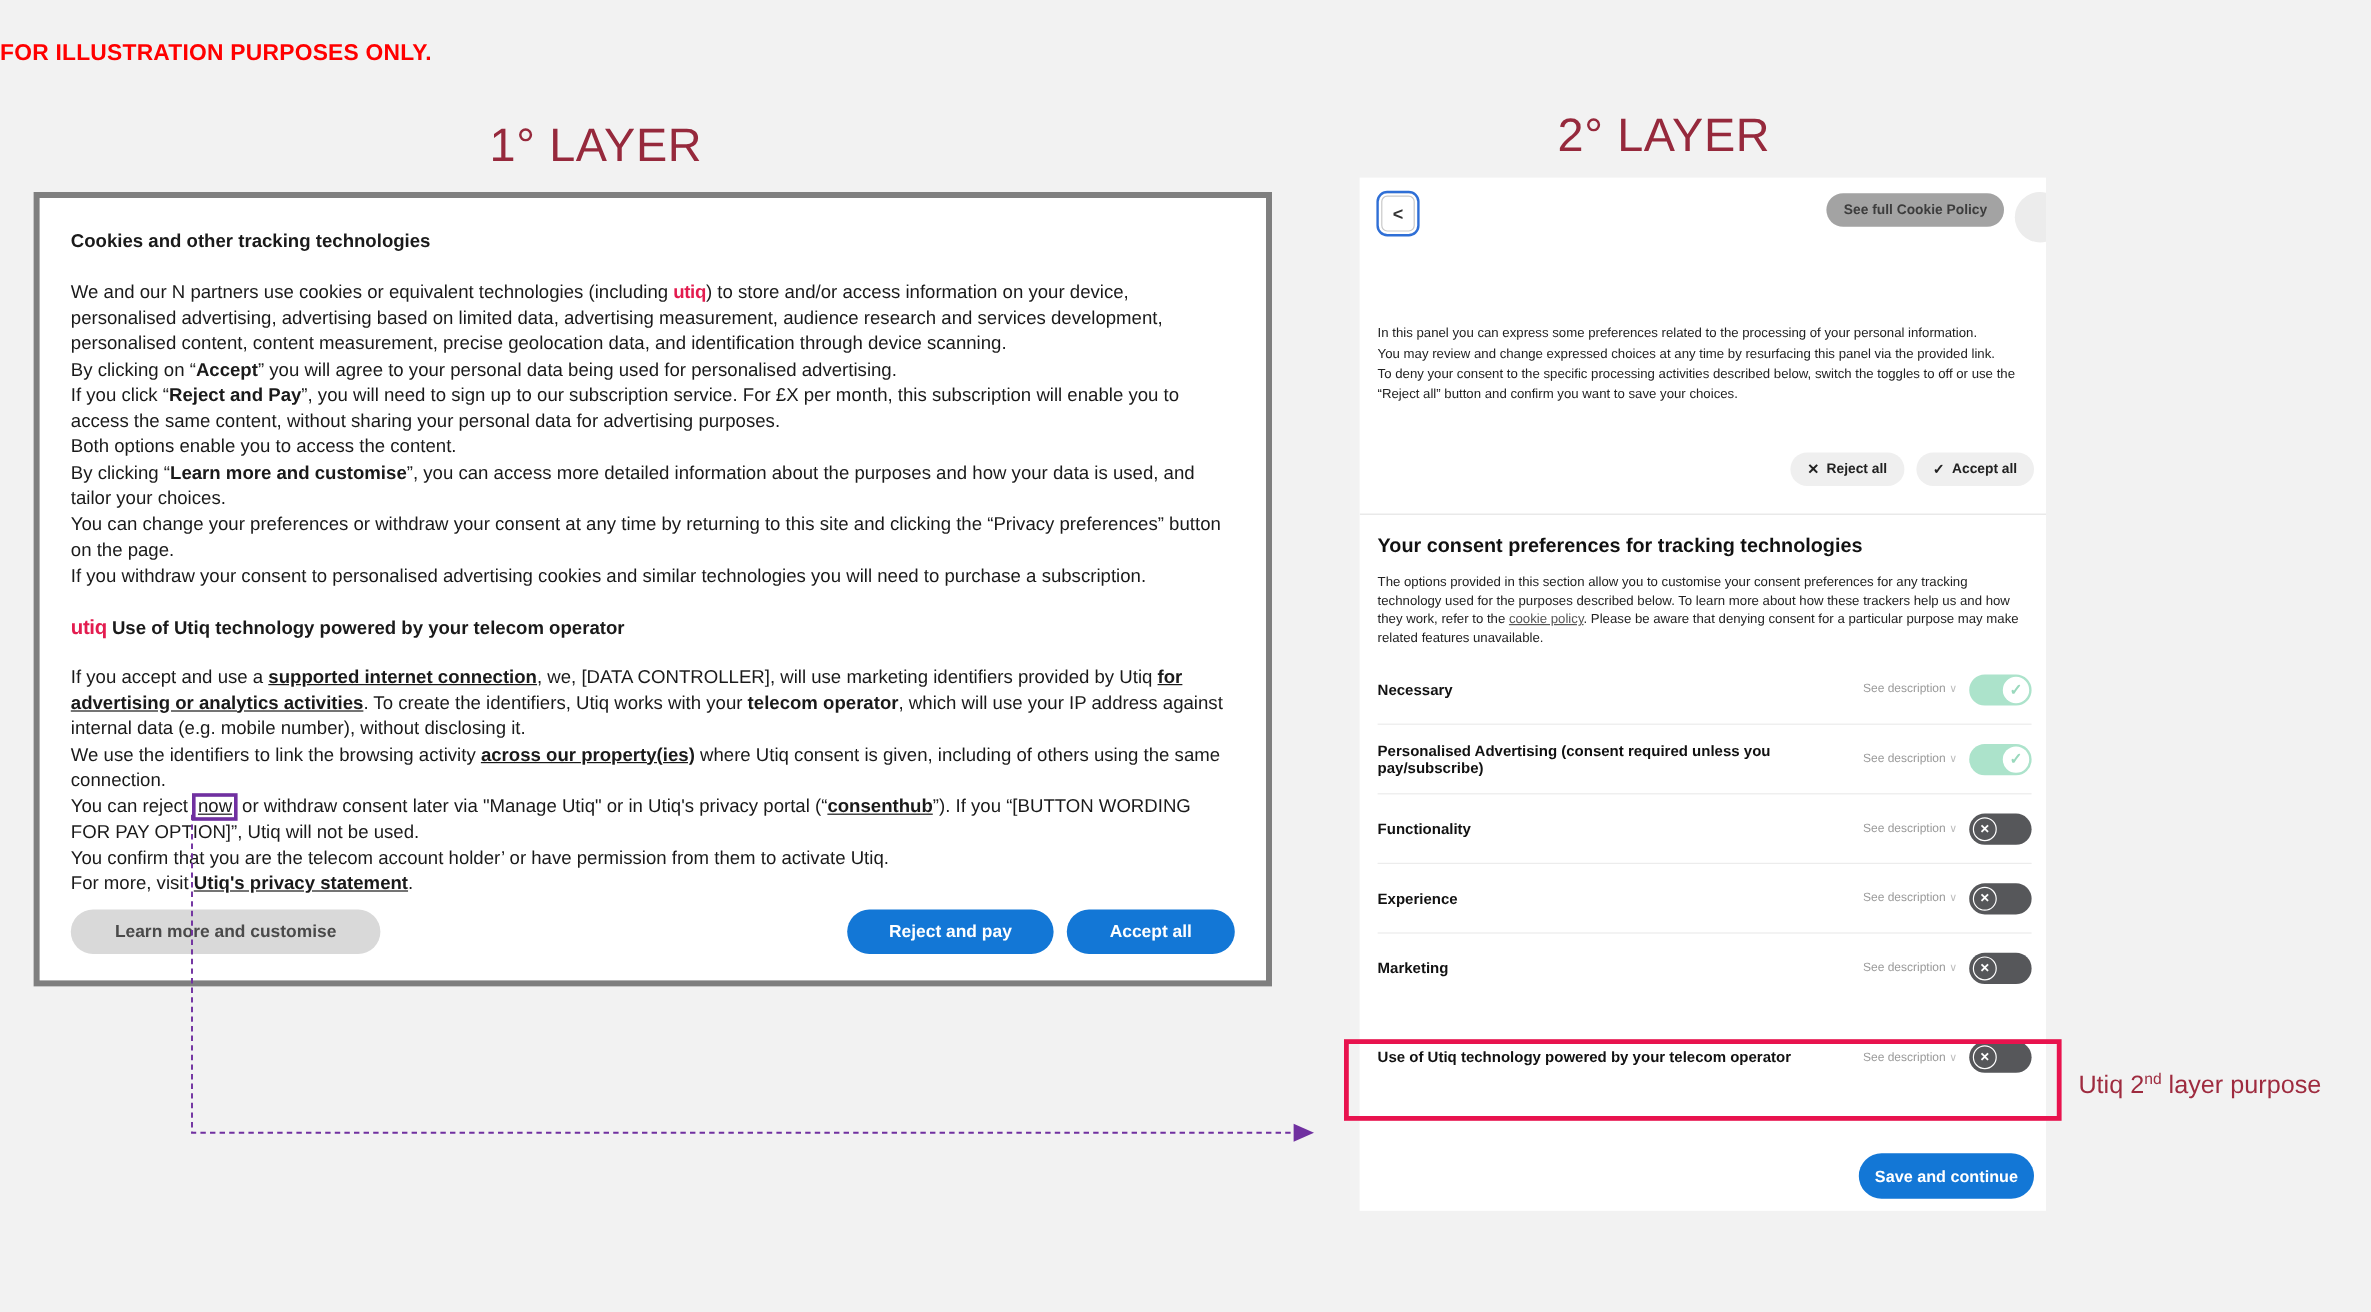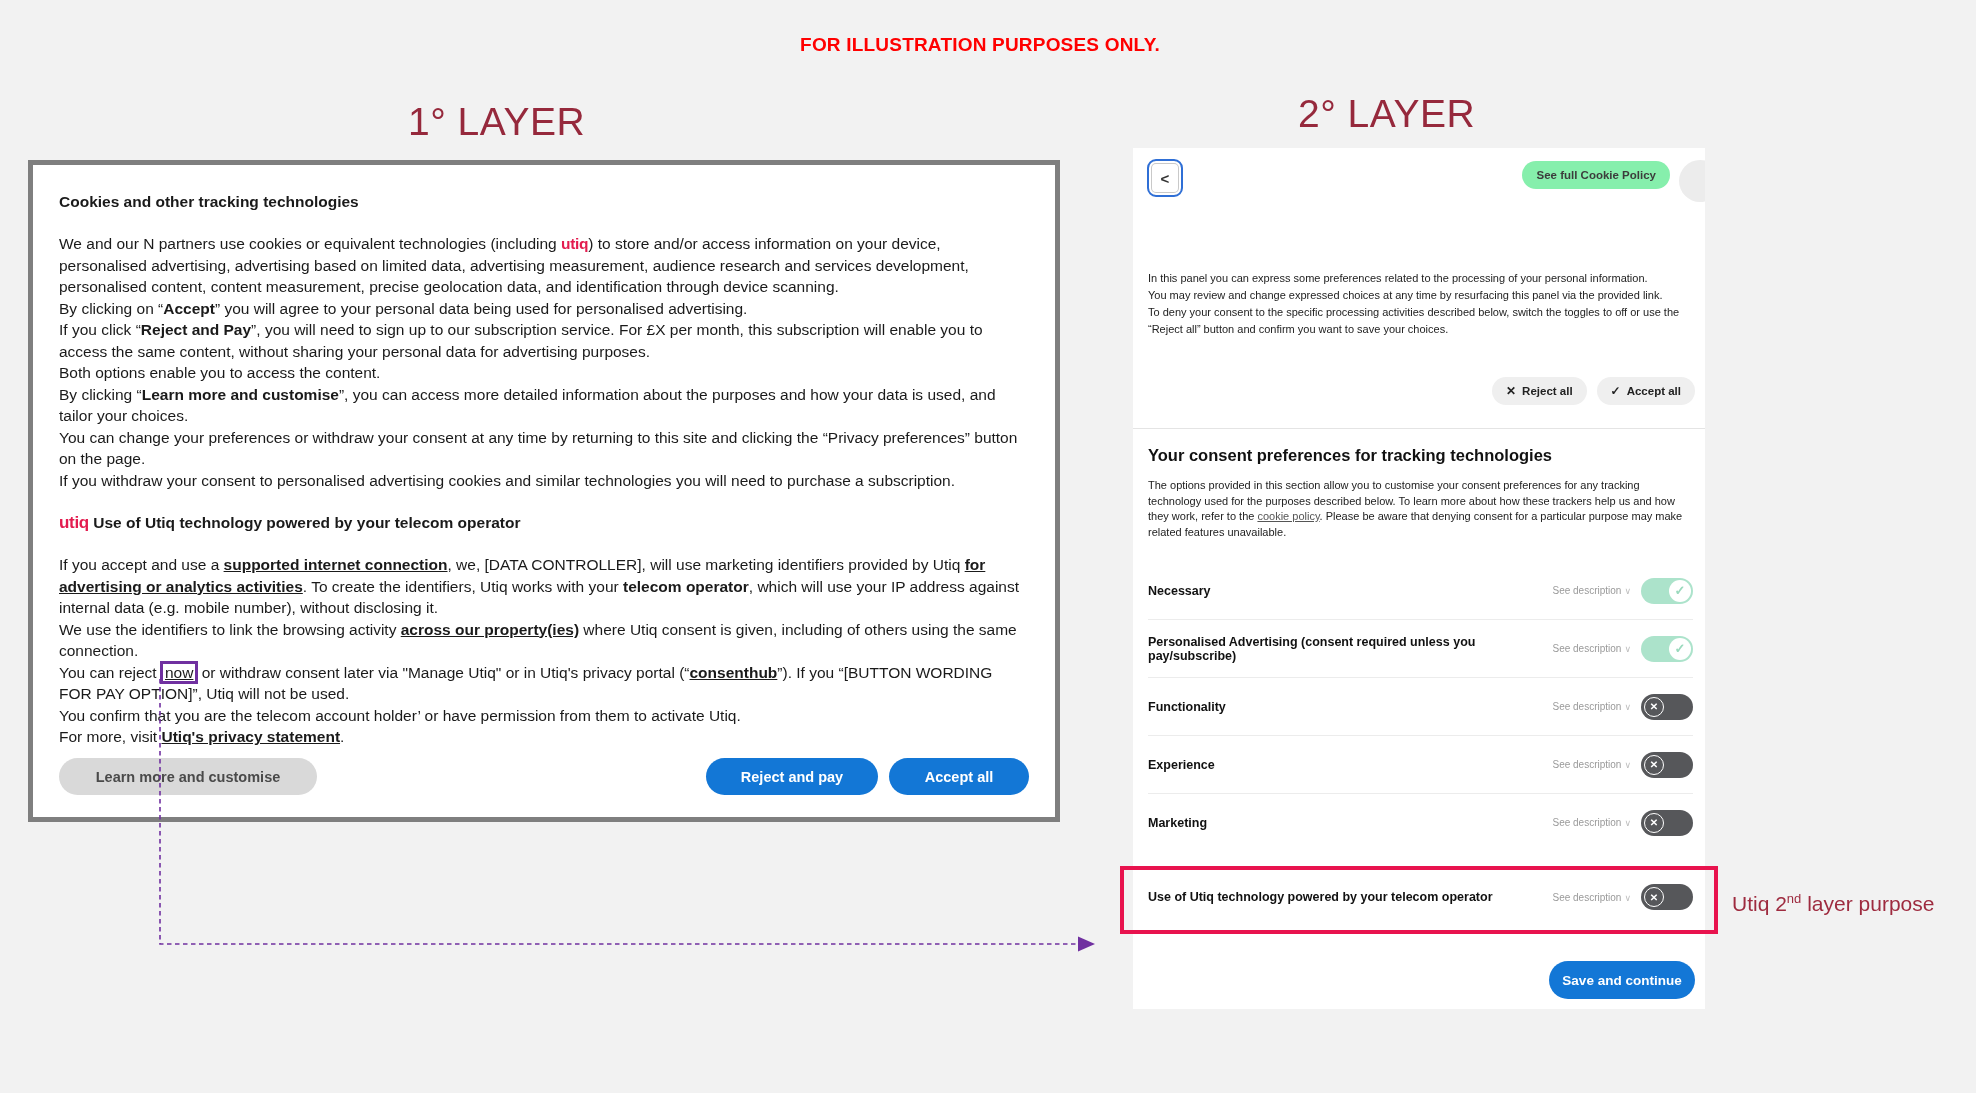--- a/index.html
+++ b/index.html
@@ -4,21 +4,21 @@
 <style>
   html,body{margin:0;padding:0;}
   .stage{position:relative;width:1976px;height:1093px;background:#f2f2f2;overflow:hidden;
          font-family:"Liberation Sans",sans-serif;color:#1a1a1a;}
   .b{font-weight:bold;}
   .u{text-decoration:underline;}
   .link{text-decoration:underline;color:#555;}
   sup{font-size:62%;}
 
   
-  .banner{position:absolute;left:0;top:34px;width:1960px;text-align:center;
+  .banner{position:absolute;left:0;top:34px;width:1960px;
           font-size:19px;font-weight:bold;color:#ff0000;letter-spacing:.2px;}
   .layer-label{position:absolute;font-size:39px;color:#96293c;letter-spacing:.5px;}
   .layer1{left:408px;top:100px;}
   .layer2{left:1298px;top:92px;}
 
   
   .dialog{position:absolute;left:28px;top:160px;width:1032px;height:662px;background:#fff;
           border:5px solid #7f7f7f;box-sizing:border-box;padding:24px 26px;z-index:1;}
   .dialog-title{font-size:15.5px;font-weight:bold;margin:4px 0 22px 0;}
   .dpara{font-size:15.5px;line-height:21.5px;margin:0 0 0 0;}
@@ -36,33 +36,33 @@
 
   
   .arrow-svg{position:absolute;left:0;top:0;z-index:5;pointer-events:none;}
 
   
   .panel{position:absolute;left:1133px;top:148px;width:572px;height:861px;background:#fff;
          overflow:hidden;z-index:2;box-sizing:border-box;}
   .back-btn{position:absolute;left:14px;top:11px;width:32px;height:34px;background:#fff;
             border:2px solid #2f6fd6;border-radius:9px;box-shadow:inset 0 0 0 2px #fff,inset 0 0 0 3px #c9c9c9;
             display:flex;align-items:center;justify-content:center;font-size:15px;font-weight:bold;color:#333;cursor:pointer;}
-  .cookie-policy-btn{position:absolute;right:35px;top:13px;background:#86efac;border-radius:15px;
+  .cookie-policy-btn{position:absolute;right:35px;top:13px;background:#a3a3a3;border-radius:15px;
             padding:8px 14px;font-size:11.5px;font-weight:bold;color:#3c3c3c;cursor:pointer;}
   .cut-circle{position:absolute;left:546px;top:12px;width:42px;height:42px;border-radius:50%;background:#ececec;}
   .panel-title{position:absolute;left:15px;top:66px;font-size:34px;font-weight:bold;letter-spacing:-.5px;color:#0d0d0d;}
   .panel-intro{position:absolute;left:15px;top:122px;width:545px;font-size:11px;line-height:17px;color:#222;}
   .panel-actions{position:absolute;right:10px;top:229px;display:flex;gap:10px;}
   .action-pill{background:#efefef;border-radius:14px;height:28px;padding:0 14px;display:inline-flex;
                align-items:center;gap:6px;font-size:11.5px;font-weight:bold;color:#222;cursor:pointer;}
   .action-icon{font-size:12px;font-weight:bold;}
   .panel-divider{position:absolute;left:0;right:0;top:280px;border-top:1px solid #e4e4e4;}
   .section-title{position:absolute;left:15px;top:298px;font-size:16.5px;font-weight:bold;color:#111;}
   .section-para{position:absolute;left:15px;top:330px;width:545px;font-size:11px;line-height:15.5px;color:#222;}
-  .rows{position:absolute;left:15px;top:414px;width:545px;}
+  .rows{position:absolute;left:15px;top:398px;width:545px;}
   .crow{height:57px;display:flex;align-items:center;border-bottom:1px solid #ececec;}
   .crow:nth-child(5){border-bottom:none;}
   .crow-hl{border-bottom:none;margin-top:16px;height:60px;}
   .crow-label{flex:1;font-size:12.5px;font-weight:bold;color:#111;padding-right:6px;}
   .see-desc{font-size:10px;color:#9a9a9a;white-space:nowrap;margin-right:10px;cursor:pointer;}
   .see-desc .chev{color:#bdbdbd;font-size:9px;margin-left:3px;}
   .toggle{width:52px;height:26px;border-radius:13px;position:relative;cursor:pointer;flex:0 0 auto;}
   .toggle.on{background:#ace3cb;}
   .toggle.on .knob{position:absolute;right:2px;top:2px;width:22px;height:22px;border-radius:50%;background:#fff;
         display:flex;align-items:center;justify-content:center;color:#9ad9bd;font-size:13px;font-weight:bold;}

